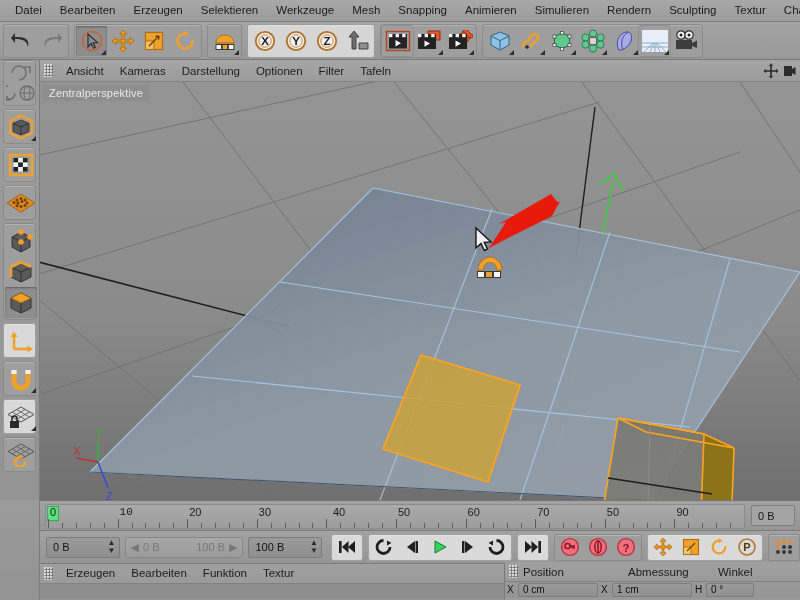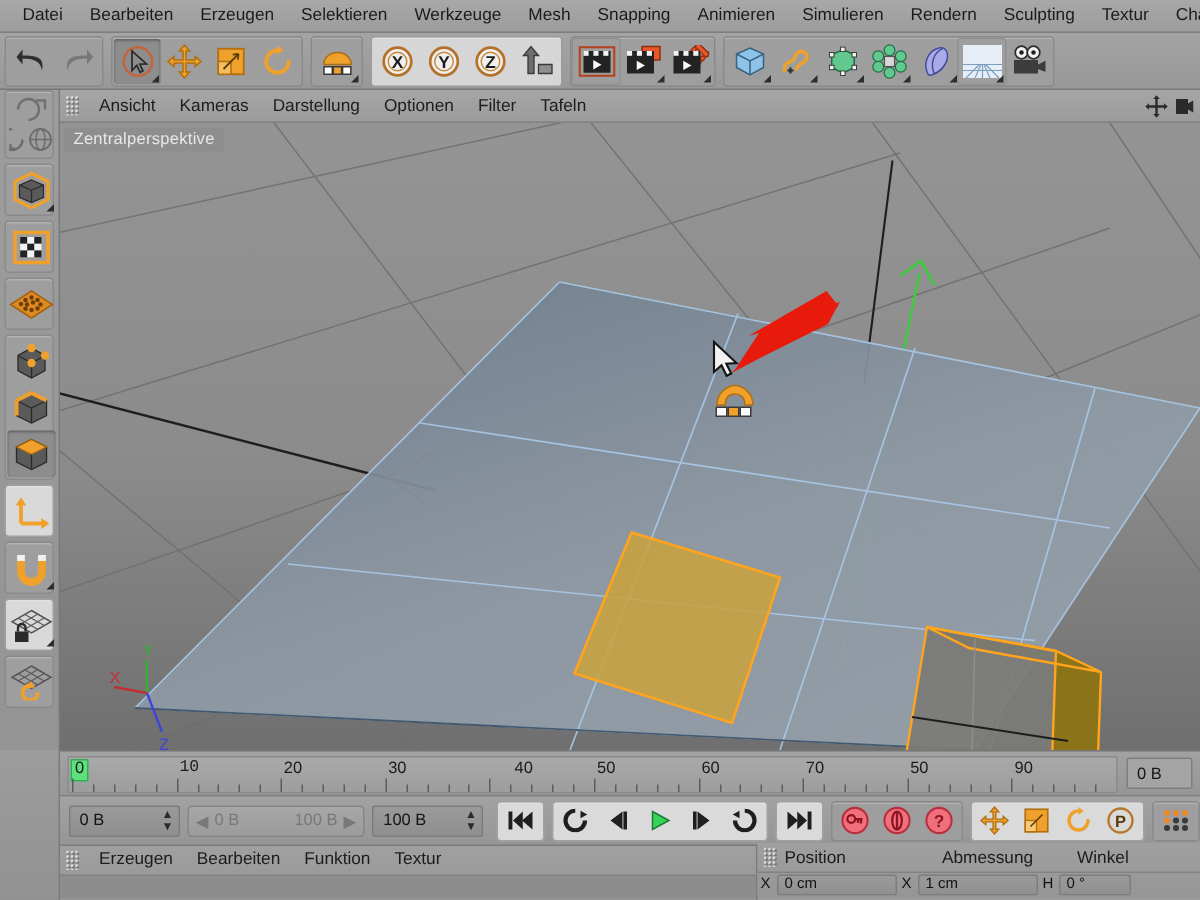--- a/index.html
+++ b/index.html
@@ -740,21 +740,21 @@
           <div class="tick" style="left: 628.4px; height: 9px;"></div>
           <div class="tick" style="left: 642.32px; height: 5px;"></div>
           <div class="tick" style="left: 656.24px; height: 5px;"></div>
           <div class="tick" style="left: 670.16px; height: 5px;"></div>
           <div class="tick" style="left: 684.08px; height: 5px;"></div>
           <div class="tick" style="left: 698px; height: 9px;"></div>
           <div class="tlabel" style="left: 4px;">0</div>
           <div class="tlabel" style="left: 73.6px; font-family: Liberation Mono, monospace;">10</div>
           <div class="tlabel" style="left: 143.2px;">20</div>
           <div class="tlabel" style="left: 212.8px;">30</div>
-          <div class="tlabel" style="left: 297px;">40</div>
+          <div class="tlabel" style="left: 287px;">40</div>
           <div class="tlabel" style="left: 352px;">50</div>
           <div class="tlabel" style="left: 421.6px;">60</div>
           <div class="tlabel" style="left: 491.2px; text-align: center;">70</div>
           <div class="tlabel" style="left: 560.8px;">50</div>
           <div class="tlabel" style="left: 630.4px;">90</div>
         </div>
     </div>
     <div id="frmbox">0 B</div>
   </div>
 

